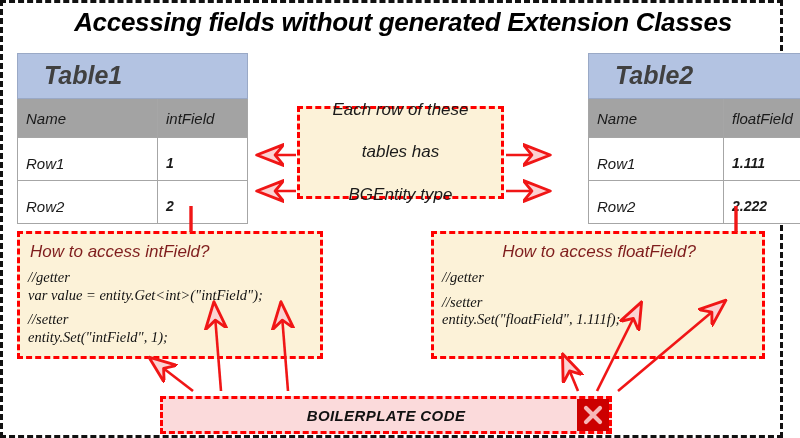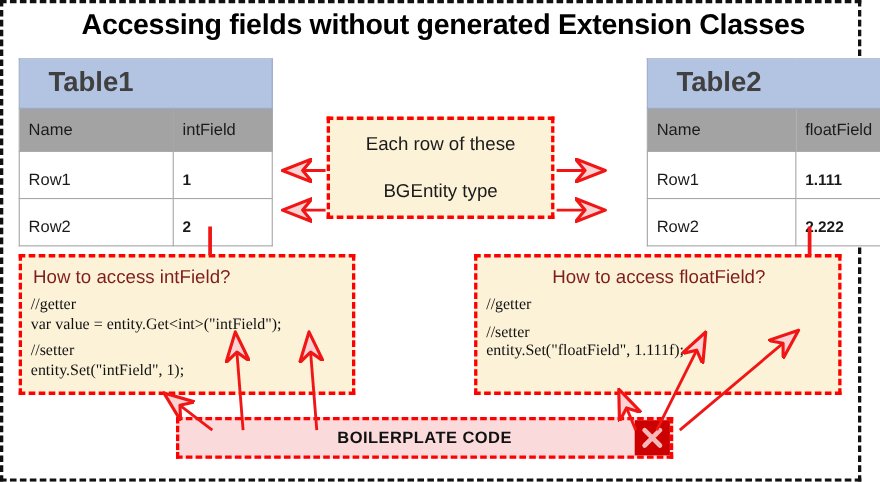--- a/index.html
+++ b/index.html
@@ -10,20 +10,21 @@
     width: 800px; height: 438px;
     font-family: "Liberation Sans", sans-serif;
     overflow: hidden;
   }
   #diagram {
     position: relative;
     width: 783px; height: 438px;
     background: #ffffff;
     box-sizing: border-box;
     border: 3px dashed #111111;
+    font-style: italic;
   }
   
   #title {
     position: absolute;
     left: 0; top: 4px;
     width: 800px;
     text-align: center;
     font-size: 26px;
     font-weight: bold;
     color: #000000;
@@ -109,21 +110,21 @@
     font-size: 14.5px;
     color: #111111;
     line-height: 1.22;
     white-space: pre;
   }
   .code-gap { height: 7px; }
 
   
   #banner {
     position: absolute;
-    left: 157px; top: 376px;
+    left: 157px; top: 393px;
     width: 452px; height: 38px;
     background: #fbdadb;
     border: 3px dashed #ff0000;
     box-sizing: border-box;
     display: flex;
     align-items: center;
     justify-content: center;
   }
   #banner-label {
     font-size: 15px;
@@ -204,20 +205,21 @@
       </tr>
       <tr>
         <td class="cell">Row2</td>
         <td class="cell num">2.222</td>
       </tr>
     </tbody>
   </table>
 
   <div class="callout" id="center-note">
     <span>Each row of these</span>
+    <span>tables has</span>
     <span>BGEntity type</span>
   </div>
 
   <div class="callout code-box" id="code-left">
     <div class="code-head">How to access intField?</div>
     <div class="code-lines">//getter</div>
     <div class="code-lines">var value = entity.Get&lt;int&gt;("intField");</div>
     <div class="code-gap"></div>
     <div class="code-lines">//setter</div>
     <div class="code-lines">entity.Set("intField", 1);</div>

